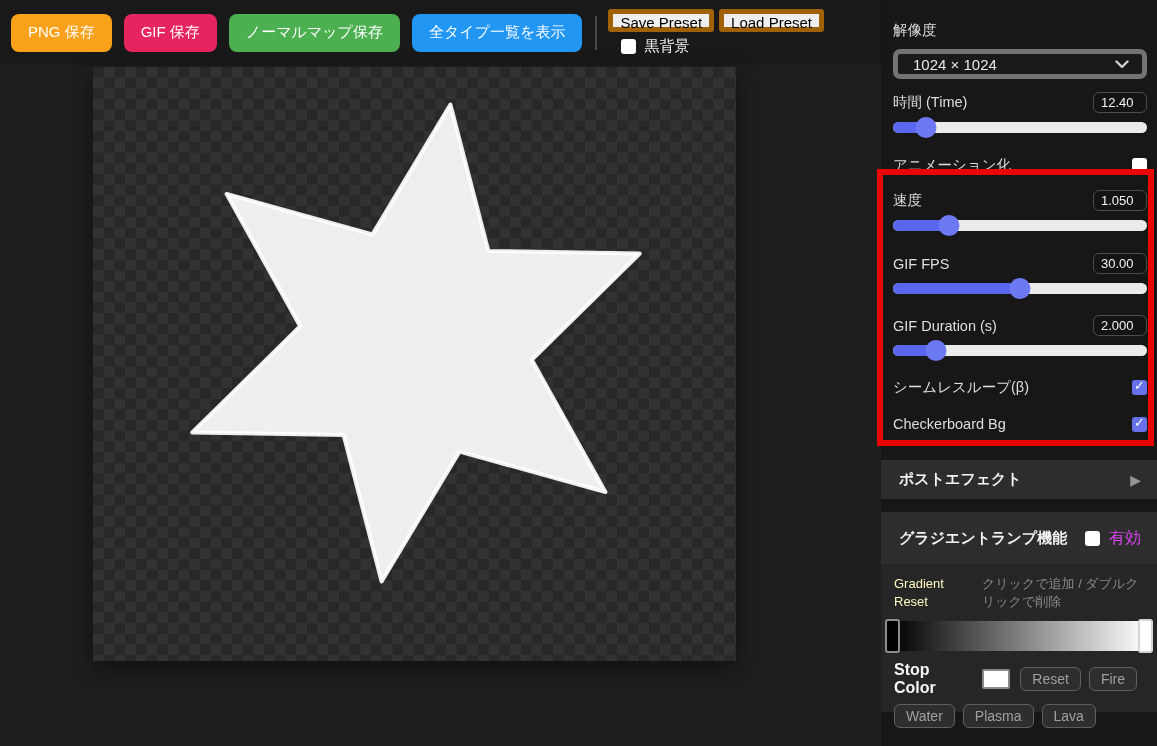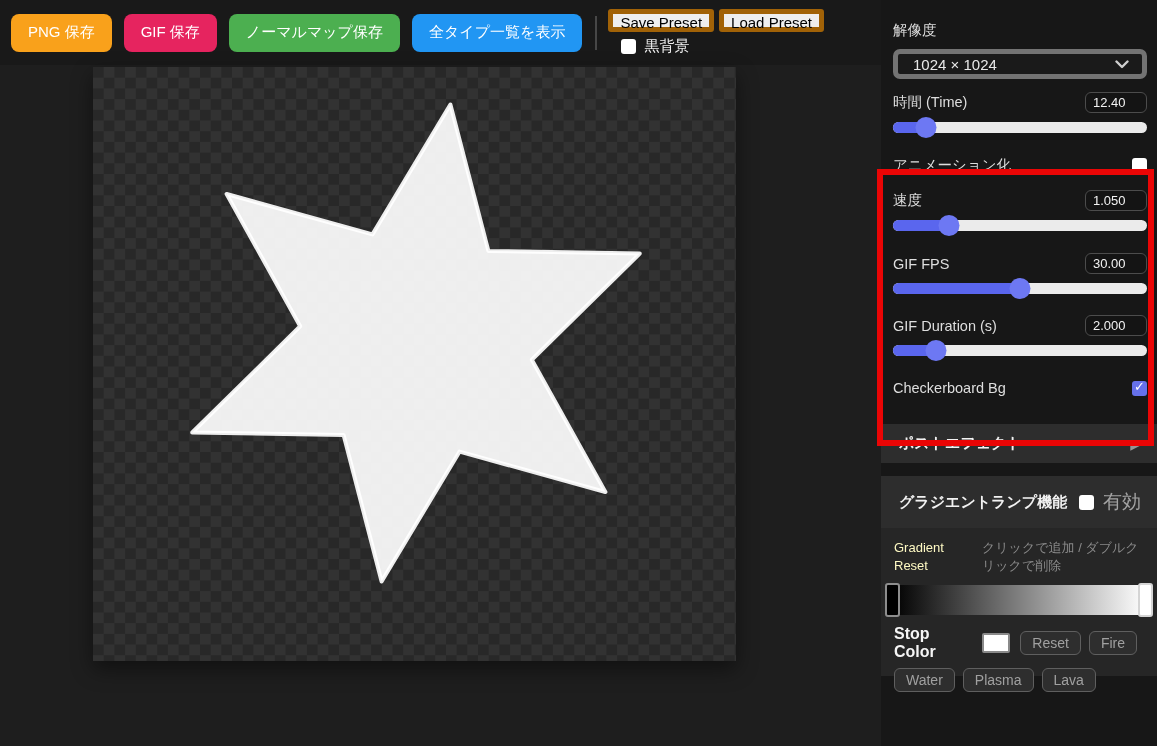--- a/index.html
+++ b/index.html
@@ -69,21 +69,21 @@
   .resolution-select {
     margin-top:9px; height:30px; border:5px solid #737373; border-radius:7px;
     background:#1a1a1a; display:flex; align-items:center; padding:0 13px 0 15px;
     font-size:15px; color:#e8e8e8; cursor:pointer;
   }
   .resolution-select .grow { flex:1; }
   .chev { width:14px; height:9px; flex:0 0 auto; }
 
   .ctl-row { display:flex; align-items:center; justify-content:space-between; }
   .num-input {
-    width:62px; height:21px; background:#141414; color:#f2f2f2;
+    width:54px; height:21px; background:#141414; color:#f2f2f2;
     border:1.5px solid #4c4c4c; border-radius:6px; font-size:13px;
     font-family:inherit; padding:0 2px 0 7px; overflow:hidden;
   }
 
   .slider { position:relative; height:21px; margin-top:4px; cursor:pointer; }
   .slider .track { position:absolute; left:0; right:0; top:5px; height:11px; border-radius:6px; background:#ebebeb; }
   .slider .fill  { position:absolute; left:0; top:5px; height:11px; border-radius:6px; background:#5a66ee; width:var(--p,0%); }
   .slider .thumb {
     position:absolute; top:0; left:var(--p,0%); transform:translateX(-50%);
     width:21px; height:21px; border-radius:50%; background:#6d78f3;
@@ -93,21 +93,21 @@
   .mt17{margin-top:17px;} .mt18{margin-top:18px;} .mt19{margin-top:19px;}
 
   .section-bar {
     background:#2d2d2d; display:flex; align-items:center;
     padding:0 16px 0 18px; font-weight:bold; font-size:15px; color:#f2f2f2;
   }
   .post-bar { margin-top:28px; height:39px; cursor:pointer; }
   .post-bar .arrow { margin-left:auto; color:#969696; font-size:14px; }
   .ramp-bar { margin-top:13px; height:52px; }
   .ramp-bar .spacer { flex:1; }
-  .ramp-bar .enable-lbl { font-weight:normal; font-size:19px; color:#a3a3a3; margin-left:9px; }
+  .ramp-bar .enable-lbl { font-weight:normal; font-size:16px; color:#d946ef; margin-left:9px; }
 
   .ramp-panel { background:#262626; height:148px; padding:11px 12px 0 13px; }
   .ramp-head { display:flex; font-size:13px; line-height:1.35; }
   .ramp-name { width:88px; color:#fef9c3; flex:0 0 auto; }
   .ramp-hint { color:#8a8a8a; flex:1; }
 
   .ramp-wrap { position:relative; height:34px; margin:9px -8px 0 -9px; }
   .ramp-grad {
     position:absolute; left:7px; right:7px; top:2px; height:30px;
     background:linear-gradient(to right,#000,#fff);
@@ -210,20 +210,24 @@
     <div class="ctl-row mt16">
       <span class="side-label">GIF Duration (s)</span>
       <input class="num-input" value="2.000" style="">
     </div>
     <div class="slider" style="--p: 17%;">
       <div class="track"></div>
         <div class="fill"></div>
         <div class="thumb"></div>
     </div>
 
+    <div class="ctl-row mt17">
+      <span class="side-label">シームレスループ(β)</span>
+      <span class="cb checked"></span>
+    </div>
 
     <div class="ctl-row mt19">
       <span class="side-label">Checkerboard Bg</span>
       <span class="cb checked"></span>
     </div>
   </div>
 
   <div class="section-bar post-bar">
     <span>ポストエフェクト</span>
     <span class="arrow">▶</span>

